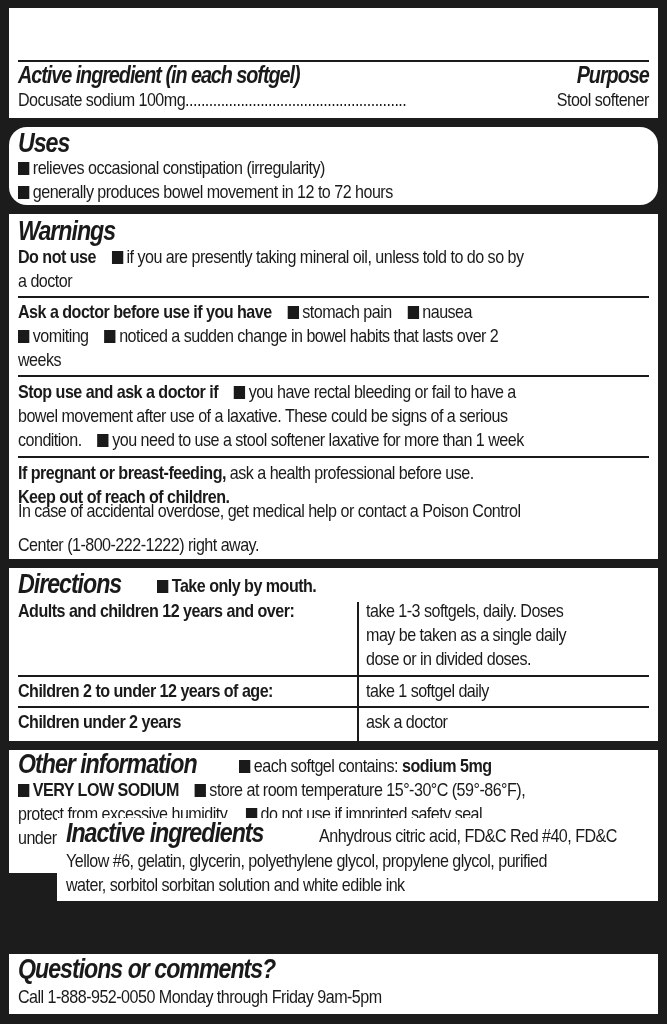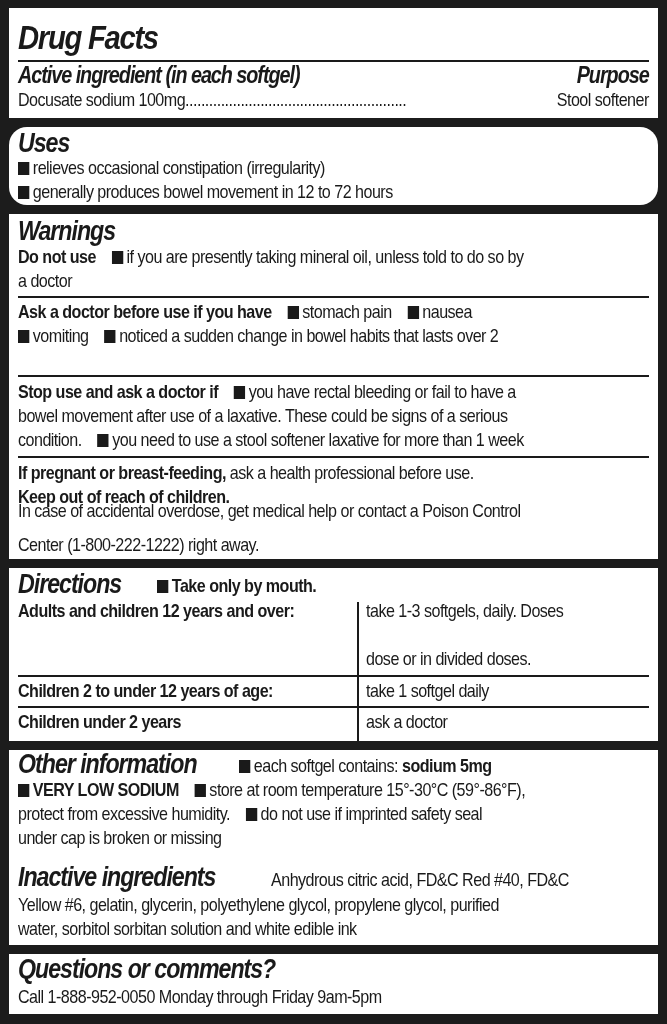--- a/index.html
+++ b/index.html
@@ -49,23 +49,20 @@
   }
   .rule { position: absolute; left: 9px; right: 9px; height: 2px; background: #1a1a1a; }
   .vrule { position: absolute; width: 2px; background: #1a1a1a; }
   .row { position: absolute; left: 9px; right: 9px; height: 24px; }
   .right { position: absolute; right: 0; top: 0; transform-origin: right top; }
 </style>
 </head>
 <body>
 
 <div class="box" style="top:8px;height:110px;">
-  <div style="position:absolute;left:9px;top:10px;">
-    <span class="h1">Drug Facts</span>
-  </div>
   <div class="rule" style="top:52px;"></div>
   <div class="row" style="top:54px;">
     <span class="h2" style="font-size:23px;line-height:26px;">Active ingredient (in each softgel)</span>
     <span class="h2 right" style="font-size:23px;line-height:26px;transform:scaleX(0.86);transform-origin:right center;">Purpose</span>
   </div>
   <div class="row t" style="top:80px;">
     <div class="line" style="width:730px;">
       <span>Docusate sodium 100mg</span><span>........................................................</span>
     </div>
     <span class="right" style="transform:scaleX(0.87);">Stool softener</span>
@@ -101,20 +98,23 @@
   <div class="row t" style="top:86px;">
     <div class="line">
       <span class="b">Ask a doctor before use if you have</span>&nbsp;&nbsp;&nbsp;&nbsp;<span class="sq"></span><span>stomach pain</span>&nbsp;&nbsp;&nbsp;&nbsp;<span class="sq"></span><span>nausea</span>
     </div>
   </div>
   <div class="row t" style="top:110px;">
     <div class="line">
       <span class="sq"></span><span>vomiting</span>&nbsp;&nbsp;&nbsp;&nbsp;<span class="sq"></span><span>noticed a sudden change in bowel habits that lasts over 2</span>
     </div>
   </div>
+  <div class="row t" style="top:134px;">
+    <div class="line"><span>weeks</span></div>
+  </div>
   <div class="rule" style="top:161px;"></div>
 
   <div class="row t" style="top:190px;">
     <div class="line"><span>bowel movement after use of a laxative. These could be signs of a serious</span></div>
   </div>
   <div class="row t" style="top:166px;">
     <div class="line">
       <span class="b">Stop use and ask a doctor if</span>&nbsp;&nbsp;&nbsp;&nbsp;<span class="sq"></span><span>you have rectal bleeding or fail to have a</span>
     </div>
   </div>
@@ -150,20 +150,23 @@
   </div>
 
   <div class="vrule" style="left:348px;top:34px;height:139px;"></div>
 
   <div class="row t" style="top:31px;">
     <div class="line"><span class="b">Adults and children 12 years and over:</span></div>
   </div>
   <div class="row t" style="top:31px;left:357px;">
     <div class="line"><span>take 1-3 softgels, daily. Doses</span></div>
   </div>
+  <div class="row t" style="top:55px;left:357px;">
+    <div class="line"><span>may be taken as a single daily</span></div>
+  </div>
   <div class="row t" style="top:79px;left:357px;">
     <div class="line"><span>dose or in divided doses.</span></div>
   </div>
   <div class="rule" style="top:107px;"></div>
 
   <div class="row t" style="top:111px;">
     <div class="line"><span class="b">Children 2 to under 12 years of age:</span></div>
   </div>
   <div class="row t" style="top:111px;left:357px;">
     <div class="line"><span>take 1 softgel daily</span></div>
@@ -195,21 +198,21 @@
   <div class="row t" style="top:52px;">
     <div class="line">
       <span>protect from excessive humidity.</span>&nbsp;&nbsp;&nbsp;&nbsp;<span class="sq"></span><span>do not use if imprinted safety seal</span>
     </div>
   </div>
   <div class="row t" style="top:76px;">
     <div class="line"><span>under cap is broken or missing</span></div>
   </div>
 </div>
 
-<div class="box" style="top:862px;height:83px;">
+<div class="box" style="top:818px;height:83px;margin-left:48px;">
   <div style="position:absolute;left:9px;top:1px;">
     <span class="h2">Inactive ingredients</span>
   </div>
   <div class="row t" style="top:6px;left:262px;">
     <div class="line"><span>Anhydrous citric acid, FD&amp;C Red #40, FD&amp;C</span></div>
   </div>
   <div class="row t" style="top:31px;">
     <div class="line"><span>Yellow #6, gelatin, glycerin, polyethylene glycol, propylene glycol, purified</span></div>
   </div>
   <div class="row t" style="top:55px;">

